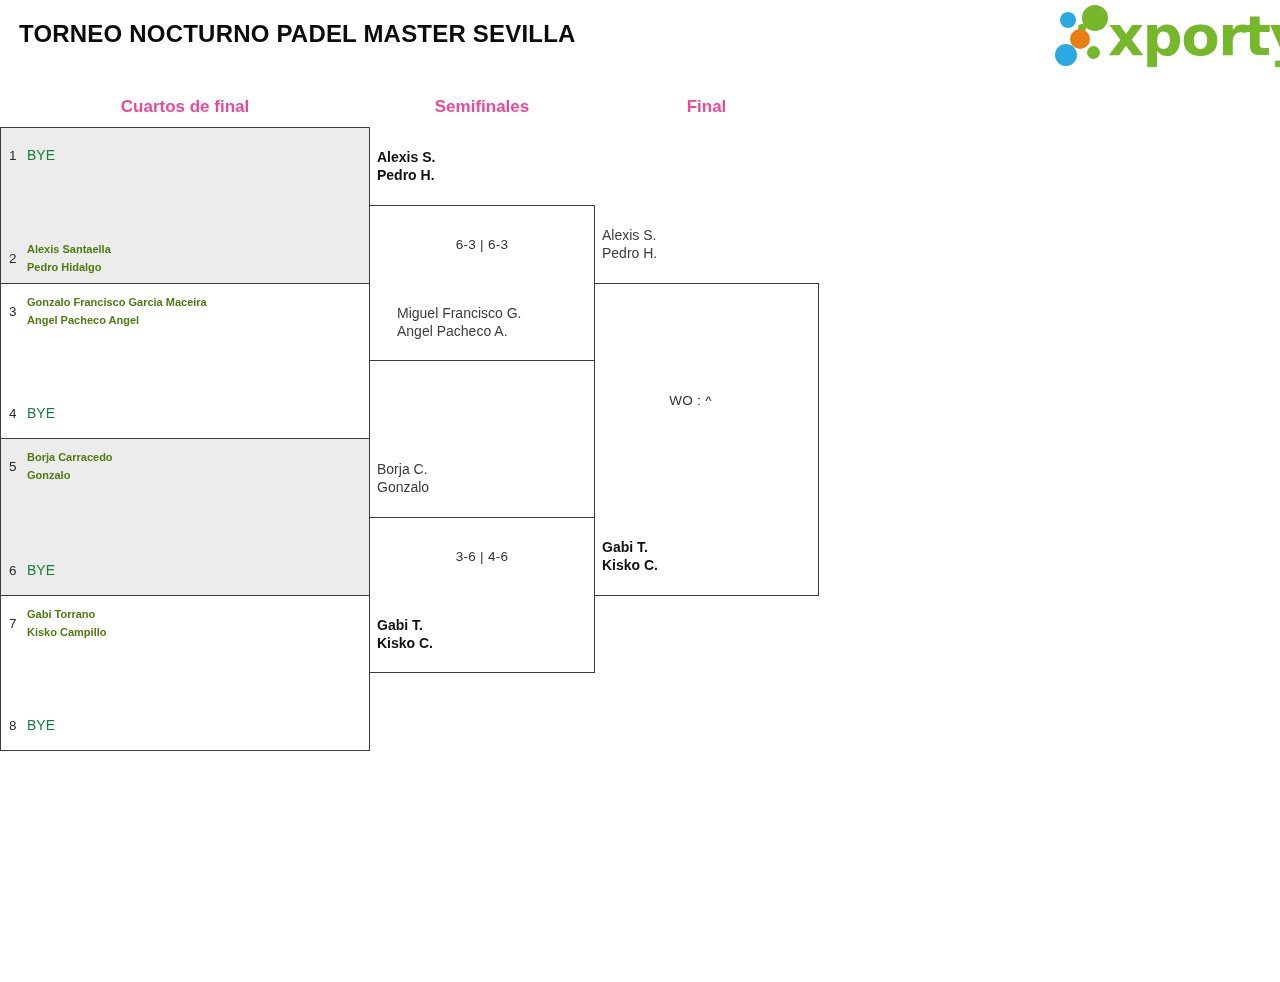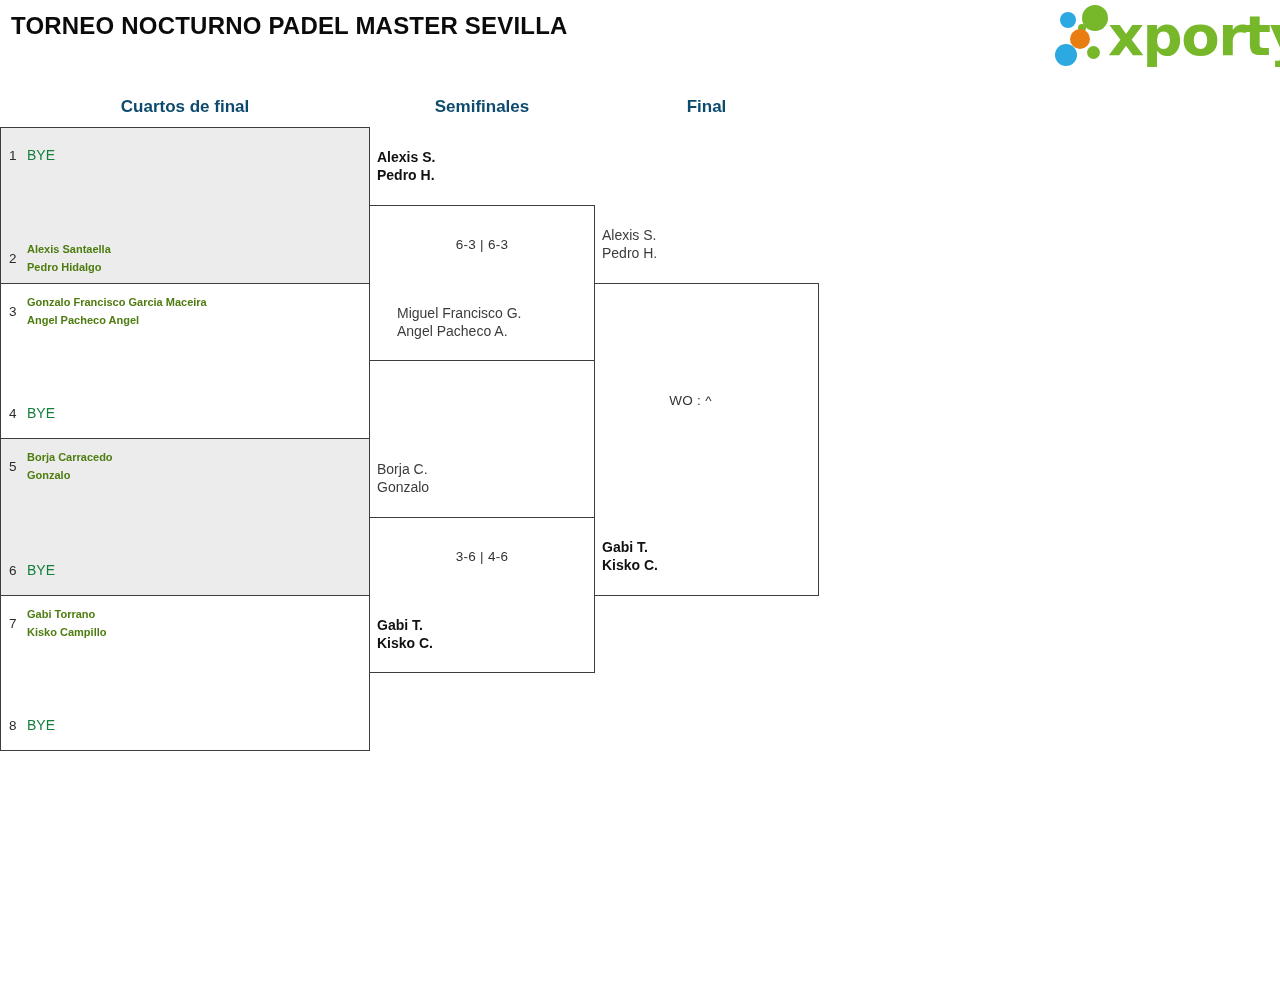--- a/index.html
+++ b/index.html
@@ -3,21 +3,21 @@
 <meta charset="utf-8">
 <style>
   html,body { margin:0; padding:0; background:#ffffff; }
   .page {
     position:relative; width:1280px; height:982px; background:#ffffff;
     font-family:"Liberation Sans", sans-serif; color:#111; overflow:hidden;
   }
 
   
   .title {
-    position:absolute; left:3px; top:4px; margin:8px;
+    position:absolute; left:3px; top:4px; margin:16px;
     font-size:24px; font-weight:700; color:#0b0b0b; letter-spacing:0.2px;
     line-height:28px; white-space:nowrap;
   }
   .subtitle {
     position:absolute; left:3px; top:34px; margin:0;
     font-size:26px; font-weight:700; color:#0b0b0b;
     line-height:30px; white-space:nowrap;
   }
 
   
@@ -30,21 +30,21 @@
   .d-blue-lg  { left:7px;  top:44px; width:22px; height:22px; background:#2BA9E0; }
   .d-green-sm { left:39px; top:46px; width:13px; height:13px; background:#76B82A; }
   .wordmark {
     position:absolute; left:60px; top:12px;
     font-family:"DejaVu Sans", sans-serif;
     font-size:56px; font-weight:800; letter-spacing:-1.5px;
     color:#76B82A; line-height:48px;
   }
 
   
-  .rh { position:absolute; top:97px; text-align:center; font-size:17px; font-weight:700; color:#0c4a6e; }
+  .rh { position:absolute; top:97px; text-align:center; font-size:17px; font-weight:700; color:#ec4899; }
   .rh1 { left:0;     width:370px; }
   .rh2 { left:369px; width:226px; }
   .rh3 { left:594px; width:225px; }
 
   
   .box { position:absolute; box-sizing:border-box; border:1px solid #3d3d3d; background:#ffffff; }
   .qf  { left:0;     width:370px; }
   .qf1 { top:127px; height:157px; background:#ececec; }
   .qf2 { top:283px; height:156px; }
   .qf3 { top:438px; height:158px; background:#ececec; }

